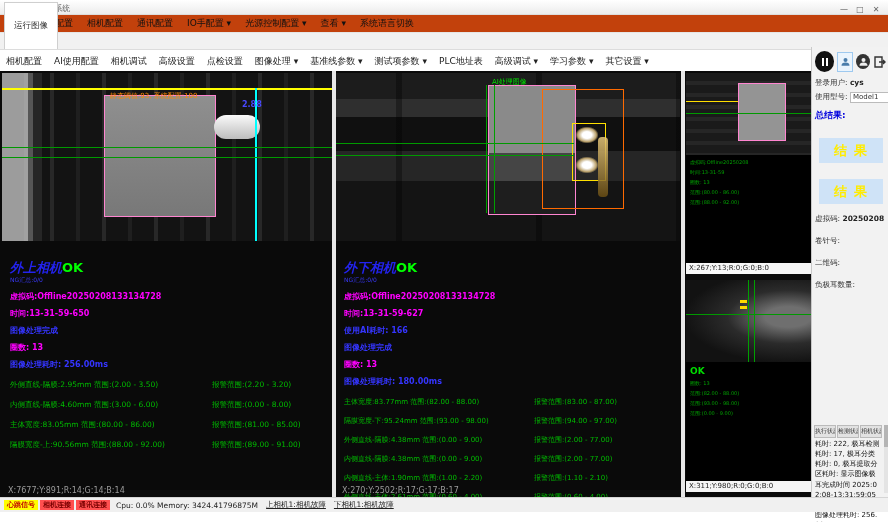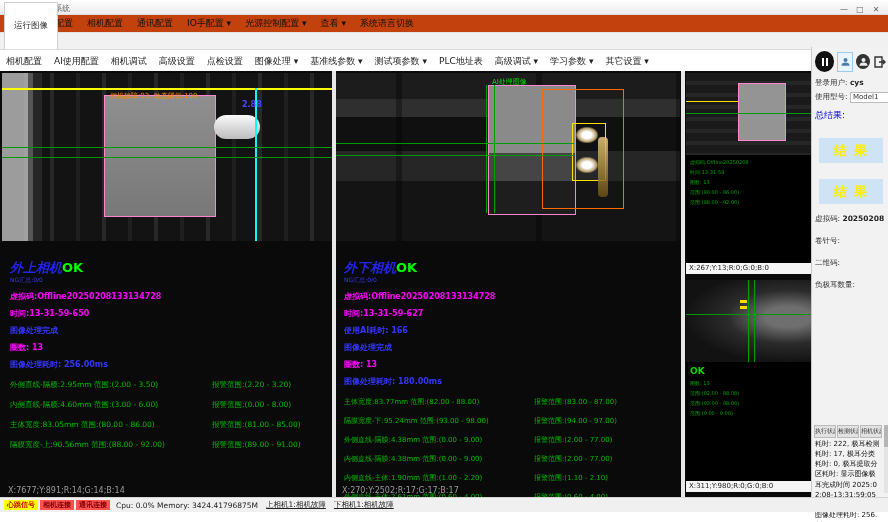--- a/index.html
+++ b/index.html
@@ -95,21 +95,21 @@
   .btnrow{display:flex;align-items:center;gap:3px;padding:4px 2px 2px 3px;}
   .pausebtn{width:21px;height:21px;border-radius:50%;background:#111;display:flex;align-items:center;justify-content:center;gap:2px;}
   .pausebtn i{display:block;width:2px;height:8px;background:#fff;}
   .iconbtn{width:15px;height:18px;display:flex;align-items:center;justify-content:center;
            border:1px solid #9ec9ef;background:#eaf4fd;}
   .iconbtn.dark{border:none;background:#333;border-radius:50%;width:15px;height:15px;}
   .iconbtn.plain{border:none;background:transparent;}
   .srow{margin:4px 2px 0 3px;font-size:7.5px;color:#333;white-space:nowrap;}
   .sval{font-weight:bold;color:#222;}
   .sinput{display:inline-block;background:#fff;border:1px solid #bbb;font-size:7px;padding:0 2px;min-width:38px;height:9px;line-height:9px;}
-  .stotal{margin:6px 2px 0 3px;font-size:9px;font-weight:normal;color:#0000dd;}
+  .stotal{margin:6px 2px 0 3px;font-size:9px;font-weight:bold;color:#0000dd;}
   .resultbox{width:64px;height:25px;background:#cfe3f7;margin:16px auto 0;display:flex;align-items:center;justify-content:center;
              font-size:13px;font-weight:bold;color:#ffec00;letter-spacing:7px;text-indent:7px;}
   .stabs{position:absolute;top:378px;left:2px;right:7px;display:flex;gap:1px;}
   .schip{flex:1;font-size:6px;text-align:center;background:#e2e2e2;border:1px solid #bbb;padding:1px 0;color:#333;white-space:nowrap;overflow:hidden;}
   .slog{position:absolute;top:392px;left:3px;right:8px;font-size:7px;line-height:1.45;color:#111;word-break:break-all;}
   .sscroll{position:absolute;right:1px;top:378px;width:4px;height:68px;background:#e4e4e4;}
   .sscroll i{display:block;width:4px;height:22px;background:#b5b5b5;}
 
   
   .statusbar{position:absolute;top:497px;left:0;right:0;height:14px;background:#f0f0f0;border-top:1px solid #d5d5d5;
@@ -169,21 +169,21 @@
 
     <div class="panel" id="leftPanel">
       <div class="cam" id="camLeft">
         <div class="stripes"></div>
         <div class="grayblock"></div>
         <div class="roller"></div>
         <div class="yline"></div>
         <div class="cyanline"></div>
         <div class="gline" style="top:74px"></div>
         <div class="gline" style="top:84px"></div>
-        <div class="thresh">相机故障:93, 动态阈值:100</div>
+        <div class="thresh">静态阈值:93, 系统配置:100</div>
         <div class="bluelabel">2.88</div>
       </div>
       <div class="panel-text">
         <div class="cam-title">
           <span>外上相机</span><span class="ok">OK</span>
         </div>
         <div class="ng">NG汇总:0/0</div>
         <div class="mg">虚拟码:Offline20250208133134728</div>
         <div class="mg">时间:13-31-59-650</div>
         <div class="bl">图像处理完成</div>

